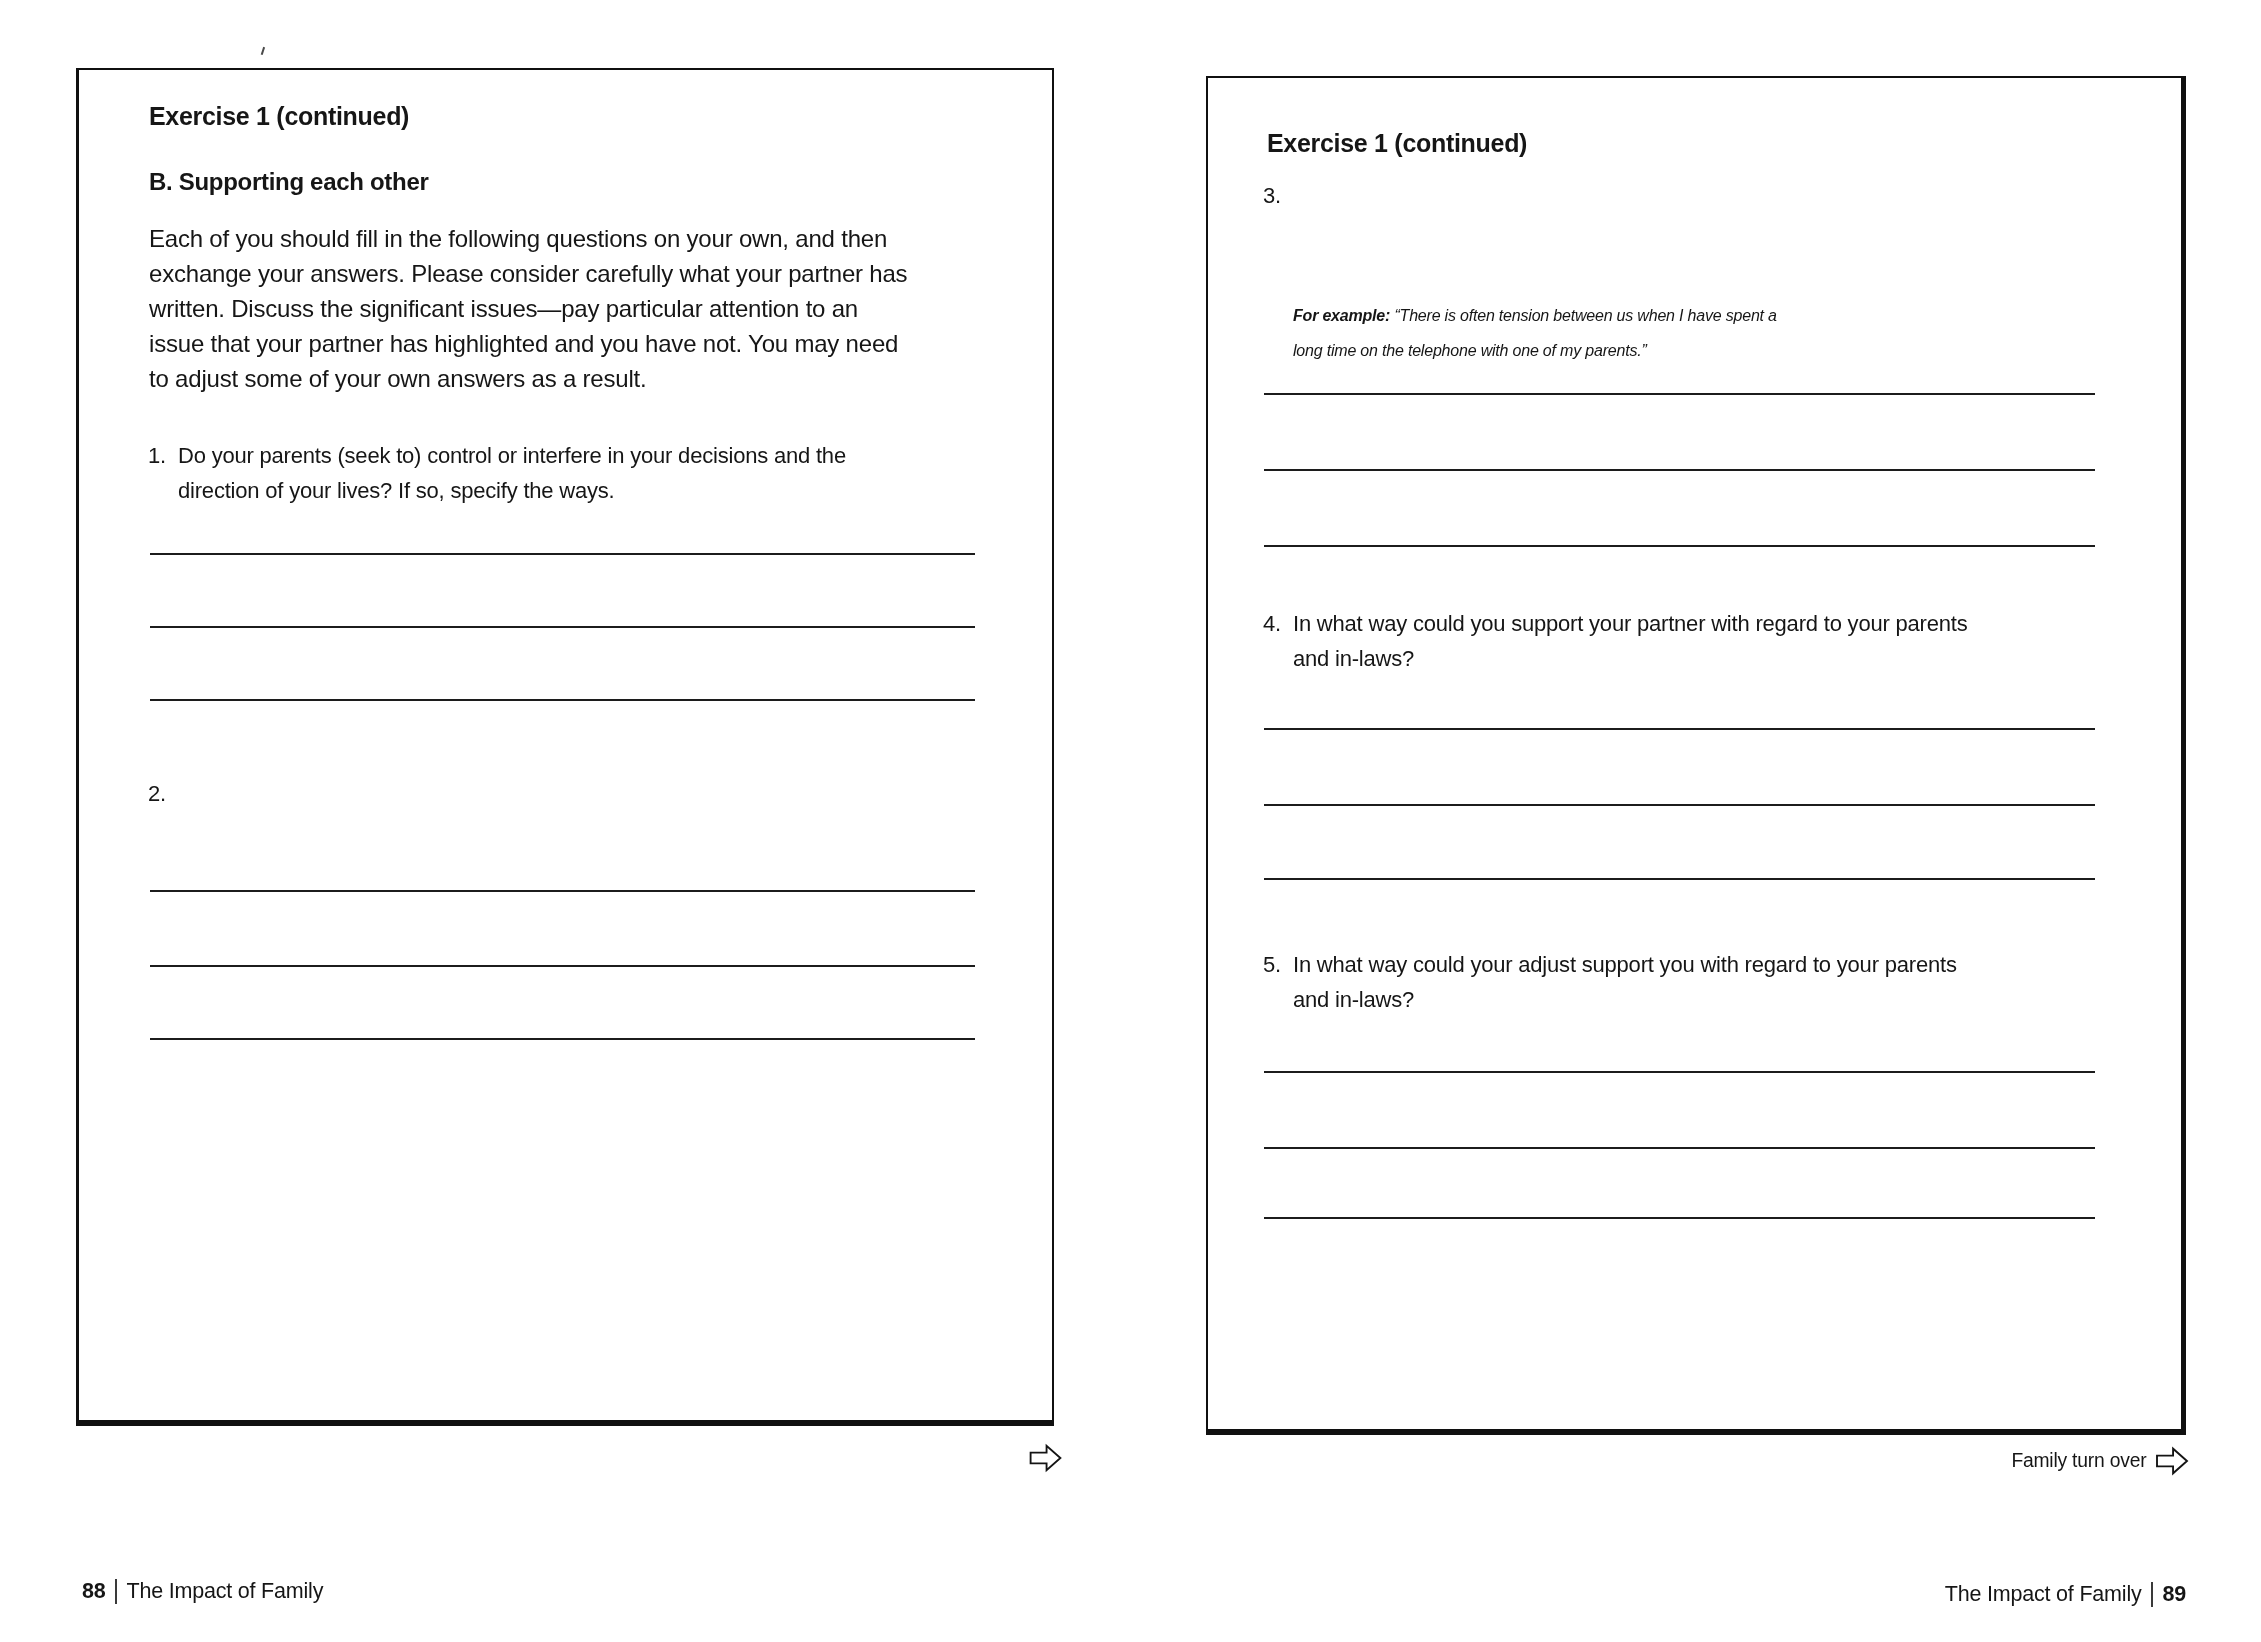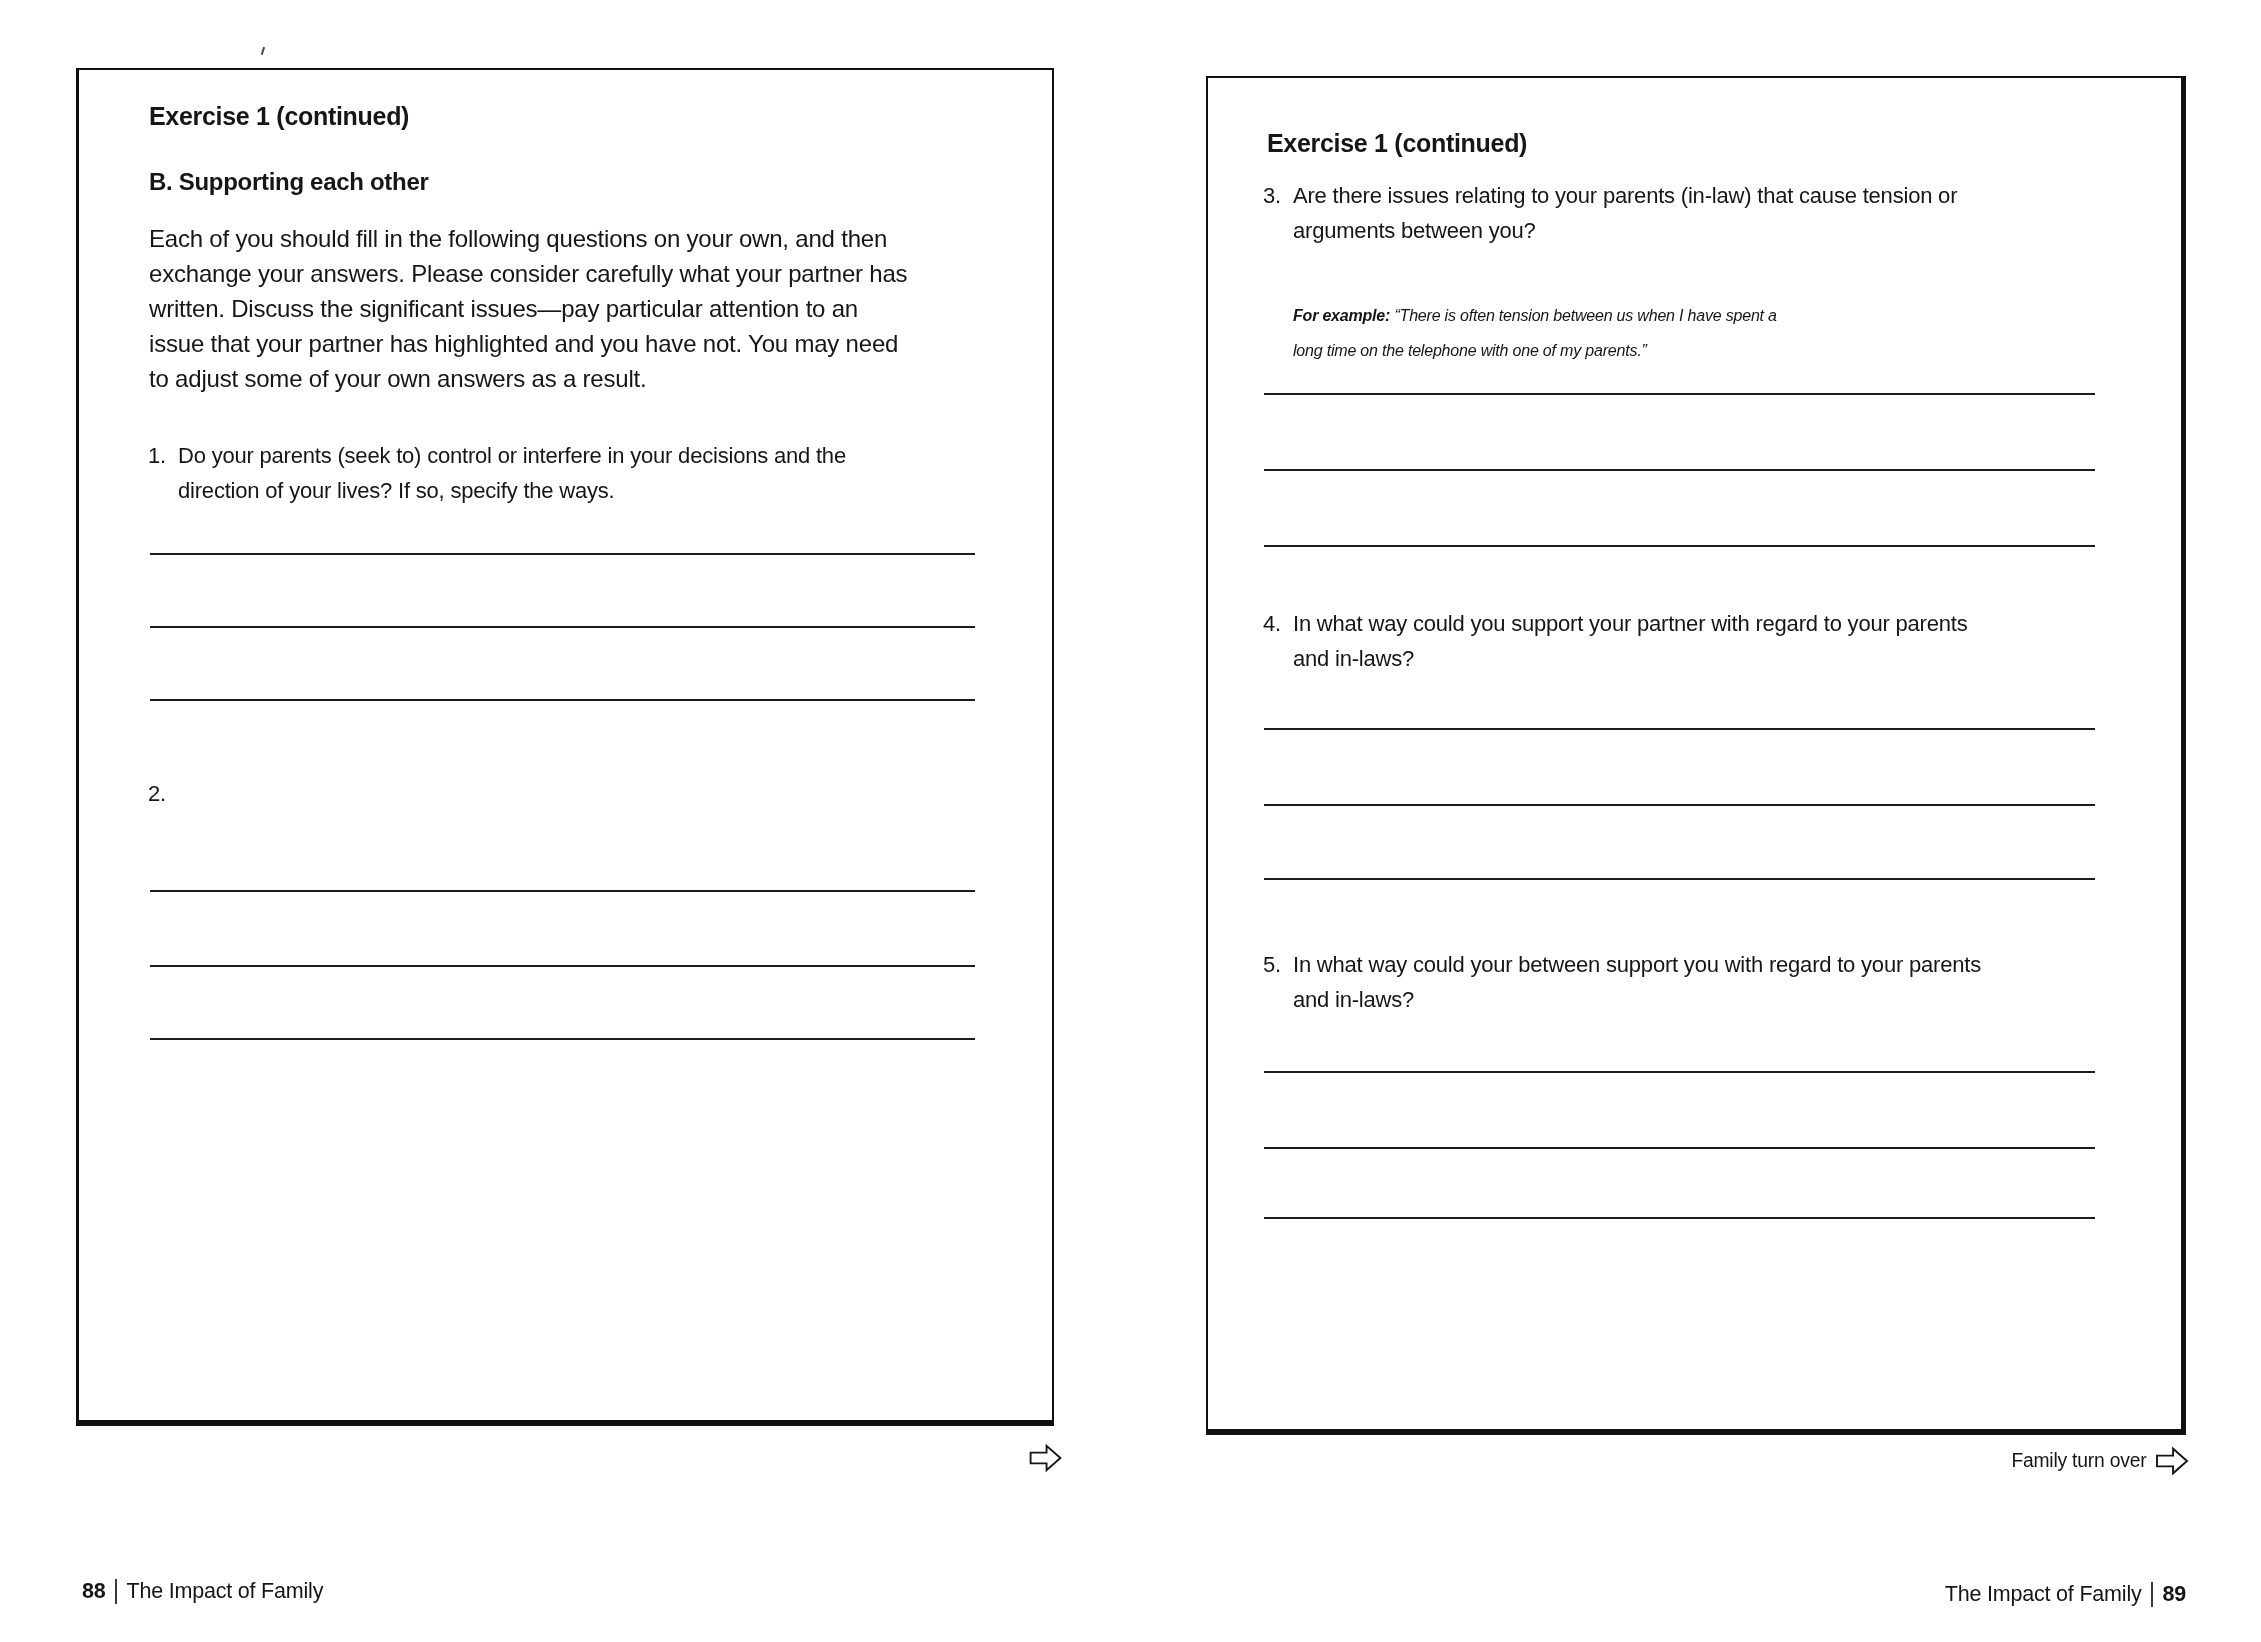--- a/index.html
+++ b/index.html
@@ -63,43 +63,41 @@
     <svg class="arrow-svg" width="33" height="30" viewBox="0 0 62 56">
       <path d="M3,18 L33,18 L33,5 L59,28 L33,51 L33,38 L3,38 Z" fill="#ffffff" stroke="#141414" stroke-width="3.5" stroke-linejoin="miter"></path>
     </svg>
   </div>
 
   <div class="page right">
     <div class="abs h-ex" style="left:59px;top:52px;">Exercise 1 (continued)</div>
 
     <div class="abs question" style="left:55px;top:100px;width:891px;">
       <span class="qnum">3.</span>
-      <span class="qtext">Are there issues relating to your parents (in-law) that cause tension or
-arguments between you?</span>
     </div>
     <div class="abs example" style="left:85px;top:185px;width:837px;">
       <span class="ex-label">For example:</span><span> “There is often tension between us when I have spent a
 long time on the telephone with one of my parents.”</span>
     </div>
     <div class="rule" style="left:56px;top:315px;width:831px;"></div>
     <div class="rule" style="left:56px;top:391px;width:831px;"></div>
     <div class="rule" style="left:56px;top:467px;width:831px;"></div>
 
     <div class="abs question" style="left:55px;top:528px;width:891px;">
       <span class="qnum">4.</span>
       <span class="qtext">In what way could you support your partner with regard to your parents
 and in-laws?</span>
     </div>
     <div class="rule" style="left:56px;top:650px;width:831px;"></div>
     <div class="rule" style="left:56px;top:726px;width:831px;"></div>
     <div class="rule" style="left:56px;top:800px;width:831px;"></div>
 
     <div class="abs question" style="left:55px;top:869px;width:891px;">
       <span class="qnum">5.</span>
-      <span class="qtext">In what way could your between support you with regard to your parents
+      <span class="qtext">In what way could your adjust support you with regard to your parents
 and in-laws?</span>
     </div>
     <div class="rule" style="left:56px;top:993px;width:831px;"></div>
     <div class="rule" style="left:56px;top:1069px;width:831px;"></div>
     <div class="rule" style="left:56px;top:1139px;width:831px;"></div>
   </div>
 
   <div class="turnover" style="right:72px;top:1400px;">
     <span class="lbl">Family turn over</span>
     <span>

